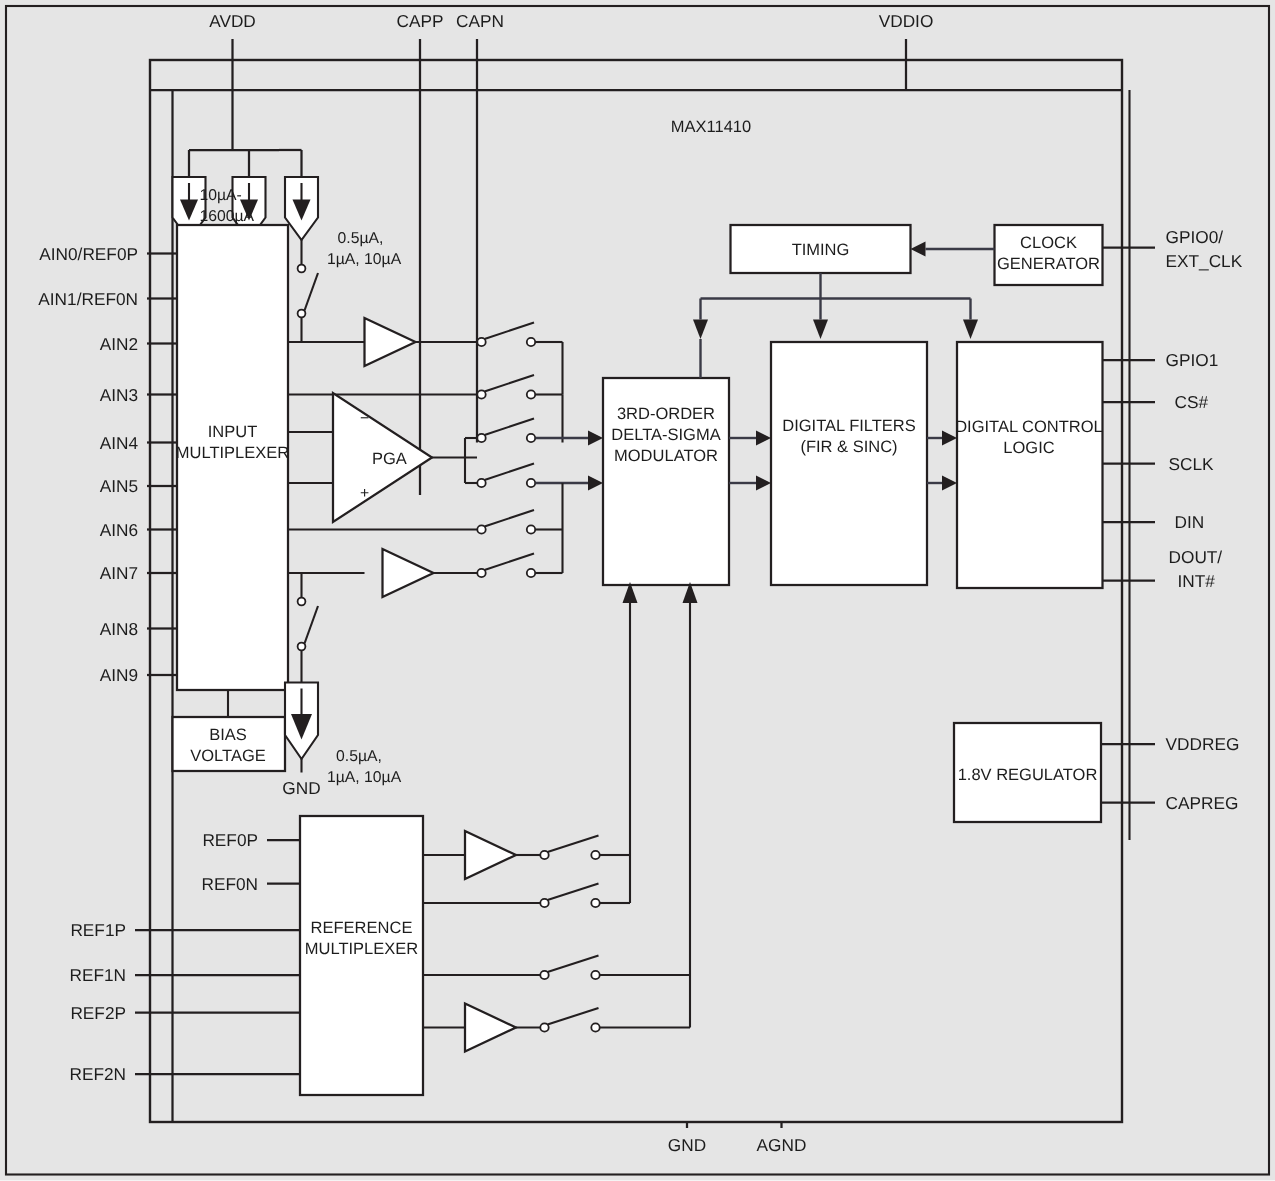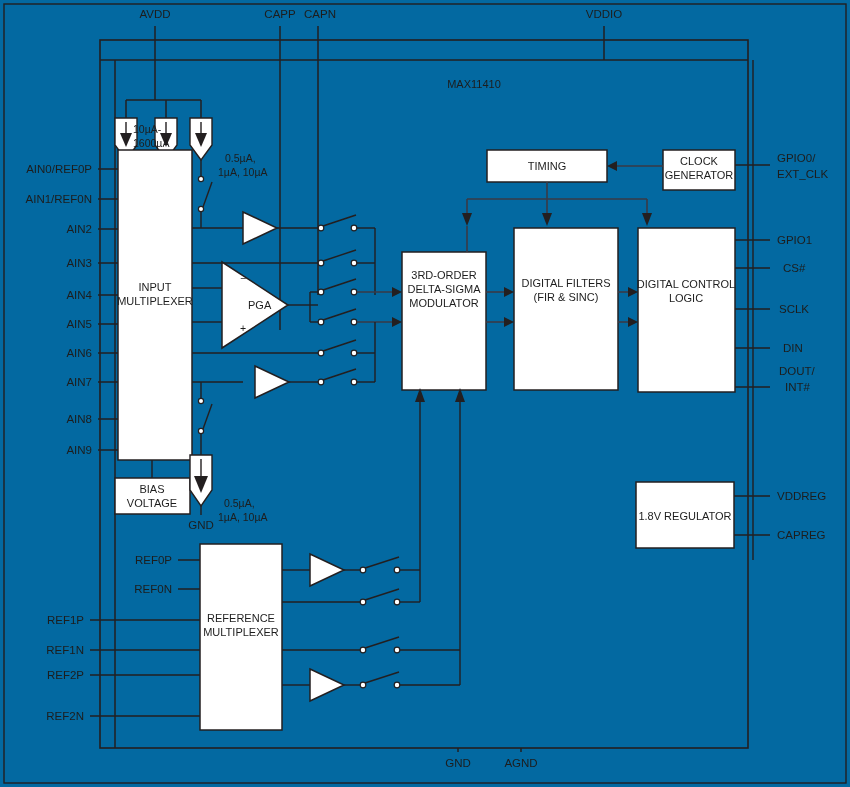--- a/index.html
+++ b/index.html
@@ -1,17 +1,17 @@
 <!DOCTYPE html>
 <html><head>
 <meta charset="utf-8">
 <style>
   html,body{margin:0;padding:0;background:#ffffff;}
   body{font-family:"Liberation Sans",sans-serif;}
-  #root{position:relative;width:850px;height:787px;background:#0369a1;overflow:hidden;}
+  #root{position:relative;width:850px;height:787px;background:#e5e5e5;overflow:hidden;}
   svg{display:block;}
   text{font-family:"Liberation Sans",sans-serif;fill:#1d1d1d;}
   .lbl{font-size:11.5px;}
   .blk{font-size:11px;}
   .small{font-size:10.5px;}
   .title{font-size:11px;}
 </style>
 </head>
 <body>
 

